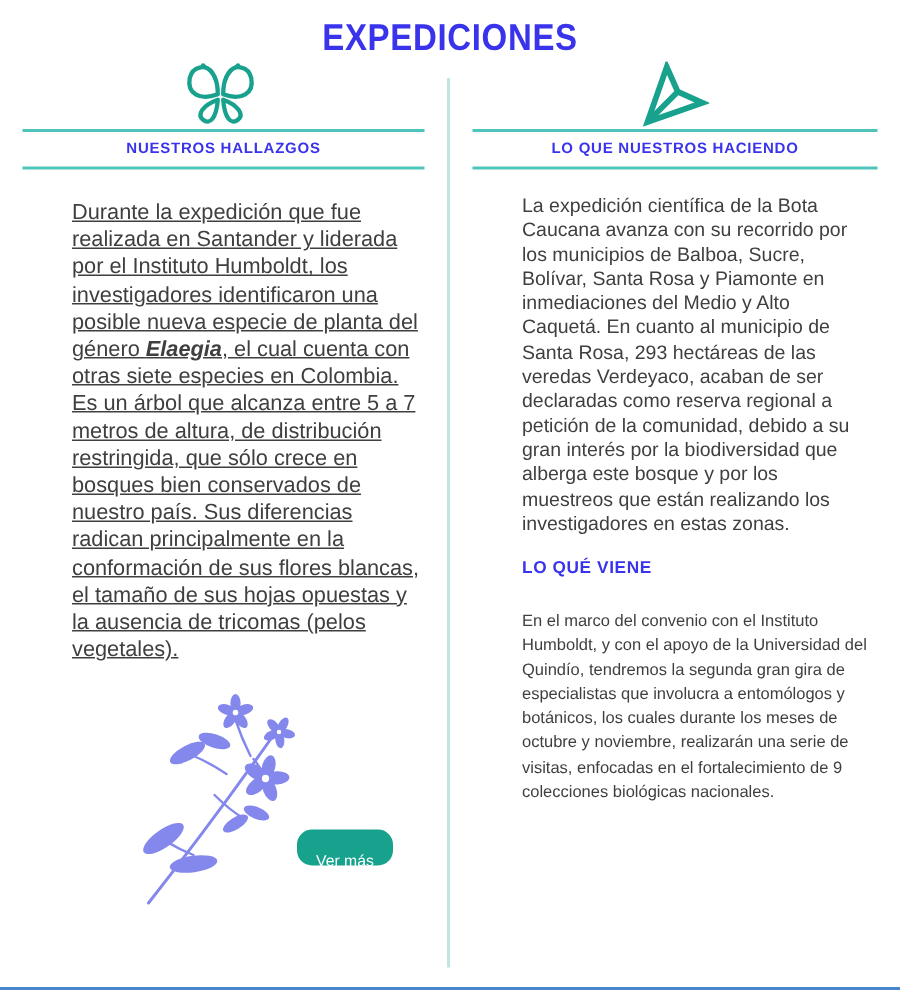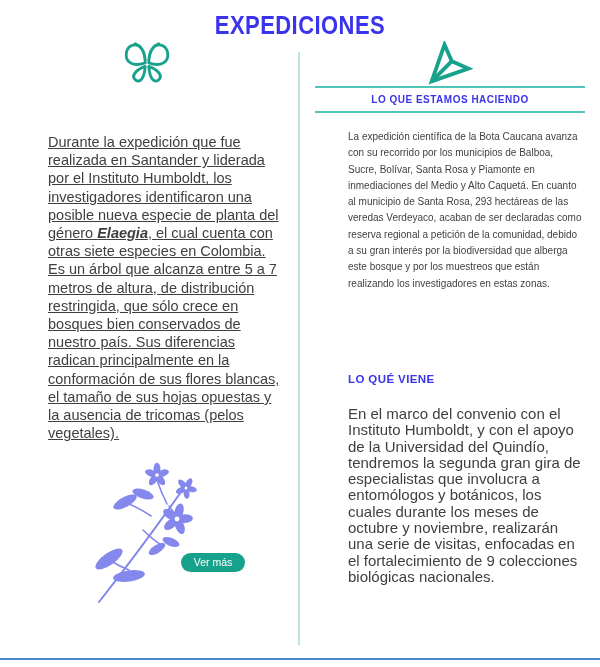--- a/index.html
+++ b/index.html
@@ -50,37 +50,37 @@
     background:var(--divider);
   }
   .bottom-line{
     position:absolute;left:0;top:658px;width:600px;height:2px;
     background:var(--bottom-line);
   }
 
   .body-text{position:absolute;color:var(--body-text);}
   .left-para{left:48px;top:133px;width:238px;font-size:14.5px;line-height:18.2px;text-decoration:underline;}
   .species{font-weight:700;font-style:italic;}
-  .right-para1{left:348px;top:129px;width:234px;font-size:10px;line-height:16.3px;}
+  .right-para1{left:348px;top:129px;width:234px;font-size:13px;line-height:16.3px;}
   .sub-heading{
     position:absolute;left:348px;top:373px;
     font-size:11.5px;font-weight:700;letter-spacing:0.4px;
     color:var(--title-blue);
     text-align:center;
   }
-  .right-para2{left:348px;top:406px;width:234px;font-size:15px;line-height:16.3px;}
+  .right-para2{left:348px;top:406px;width:234px;font-size:11px;line-height:16.3px;}
 
   .flower-wrap{position:absolute;left:85px;top:462px;width:175px;height:150px;color:var(--flower);}
 
   .ver-mas-btn{
-    position:absolute;left:181px;top:553px;width:64px;height:19px;
+    position:absolute;left:198px;top:553px;width:64px;height:19px;
     background:var(--button-bg);color:var(--button-text);
     border:none;border-radius:10px;
     font-family:inherit;font-size:10.5px;line-height:19px;text-align:center;
-    cursor:pointer;padding:0;
+    cursor:pointer;padding:12px;
   }
 </style>
 </head>
 <body>
 
 <div class="page">
 
   <div class="title">EXPEDICIONES</div>
 
   <div class="icon-wrap butterfly-wrap">
@@ -98,21 +98,22 @@
 
   <div class="icon-wrap plane-wrap">
     <svg width="46" height="44" viewBox="0 0 24 24" fill="none" stroke="currentColor" stroke-width="2.1" stroke-linejoin="miter">
       <g transform="rotate(180 12 12)">
         <path d="M22 2 L11 13"></path>
         <path d="M22 2 L15 22 L11 13 L2 9 Z"></path>
       </g>
     </svg>
   </div>
 
-  <div class="col-header right">LO QUE ESTAMOS HACIENDO</div>
+  <div class="col-header left">NUESTROS HALLAZGOS</div>
+  <div class="col-header right">LO QUE NUESTROS HACIENDO</div>
 
   <div class="divider-v"></div>
 
   <div class="body-text left-para">
     <span>Durante la expedición que fue realizada en Santander y liderada por el Instituto Humboldt, los investigadores identificaron una posible nueva especie de planta del género </span><span class="species">Elaegia</span><span>, el cual cuenta con otras siete especies en Colombia. Es un árbol que alcanza entre 5 a 7 metros de altura, de distribución restringida, que sólo crece en bosques bien conservados de nuestro país. Sus diferencias radican principalmente en la conformación de sus flores blancas, el tamaño de sus hojas opuestas y la ausencia de tricomas (pelos vegetales).</span>
   </div>
 
   <div class="flower-wrap">
     <svg width="175" height="150" viewBox="0 0 175 150">
       <g stroke="currentColor" fill="none" stroke-linecap="round">

